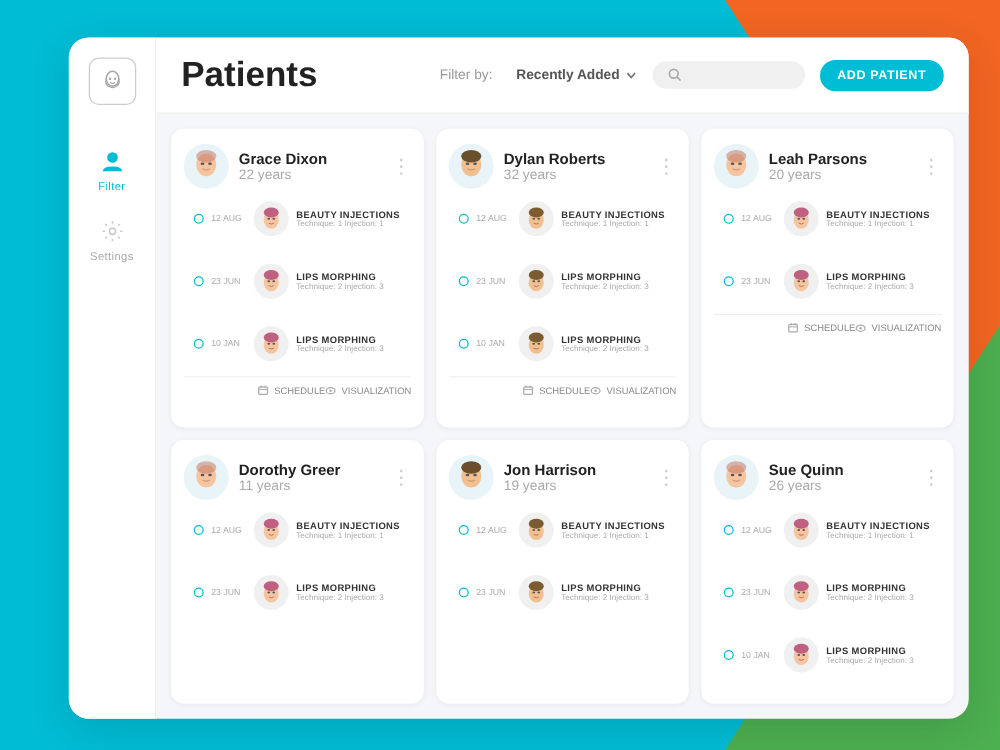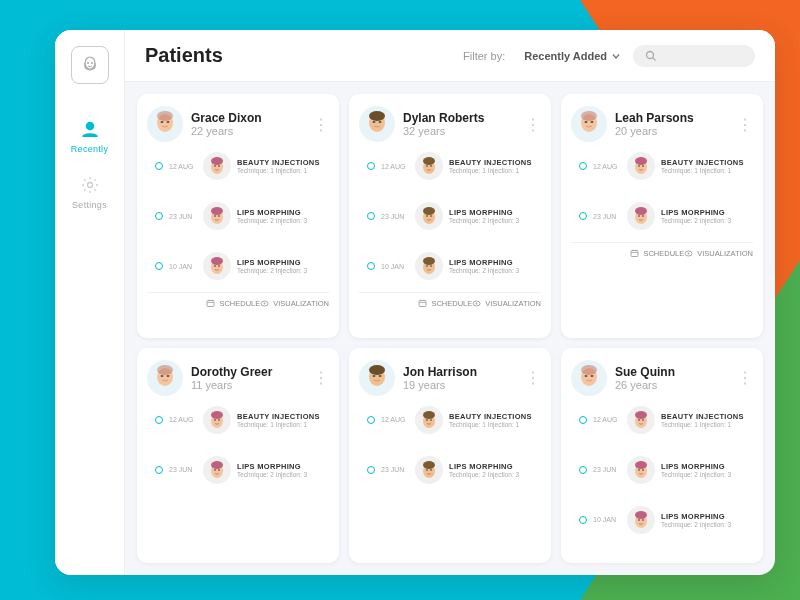--- a/index.html
+++ b/index.html
@@ -80,21 +80,21 @@
       overflow: hidden;
     }
     
     .header {
       background: #fff;
       padding: 14px 20px;
       display: flex; align-items: center; gap: 12px;
       border-bottom: 1px solid #eee;
     }
     .header-title {
-      font-size: 20px; font-weight: 700; color: #222;
+      font-size: 28px; font-weight: 700; color: #222;
       flex: 1;
     }
     .filter-label {
       font-size: 11px; color: #999; display: flex; align-items: center; gap: 4px;
     }
     .search-box {
       display: flex; align-items: center;
       background: #f0f0f0; border-radius: 16px;
       padding: 5px 12px; gap: 6px;
     }
@@ -192,21 +192,21 @@
     </div>
 
 
     <div class="sidebar-item active">
       <div class="sidebar-icon">
         <svg width="20" height="20" viewBox="0 0 20 20" fill="none">
           <circle cx="10" cy="7" r="3.5" stroke="#00bcd4" stroke-width="1.5" fill="none"></circle>
           <path d="M3 18 C3 14 17 14 17 18" stroke="#00bcd4" stroke-width="1.5" fill="none"></path>
         </svg>
       </div>
-      <span class="sidebar-label" style="color:#00bcd4;">Recently</span>
+      <span class="sidebar-label" style="color:#00bcd4;">Filter</span>
     </div>
 
     <div class="sidebar-item">
       <div class="sidebar-icon">
         <svg width="18" height="18" viewBox="0 0 18 18" fill="none">
           <circle cx="9" cy="9" r="2.5" stroke="#ccc" stroke-width="1.3" fill="none"></circle>
           <path d="M9 1v2M9 15v2M1 9h2M15 9h2M3.2 3.2l1.4 1.4M13.4 13.4l1.4 1.4M14.8 3.2l-1.4 1.4M4.6 13.4l-1.4 1.4" stroke="#ccc" stroke-width="1.3"></path>
         </svg>
       </div>
       <span class="sidebar-label">Settings</span>
@@ -224,20 +224,21 @@
           <path d="M2 3.5 L5 7 L8 3.5" stroke="#777" stroke-width="1.3" fill="none"></path>
         </svg>
       </div>
       <div class="search-box">
         <svg width="12" height="12" viewBox="0 0 12 12">
           <circle cx="5" cy="5" r="3.5" stroke="#aaa" stroke-width="1.3" fill="none"></circle>
           <line x1="7.5" y1="7.5" x2="10.5" y2="10.5" stroke="#aaa" stroke-width="1.3"></line>
         </svg>
         <input type="text" placeholder="" style="">
       </div>
+      <button class="add-btn">ADD PATIENT</button>
     </div>
 
     <div class="patients-grid" id="patients-grid">
     <div class="patient-card">
     <div class="card-header">
       <div class="card-avatar">
         <svg viewBox="0 0 28 28" width="28" height="28">
     <ellipse cx="14" cy="13" rx="8" ry="9" fill="#f5c5a0"></ellipse>
     <ellipse cx="11" cy="12" rx="1.5" ry="1" fill="#555"></ellipse>
     <ellipse cx="17" cy="12" rx="1.5" ry="1" fill="#555"></ellipse>

